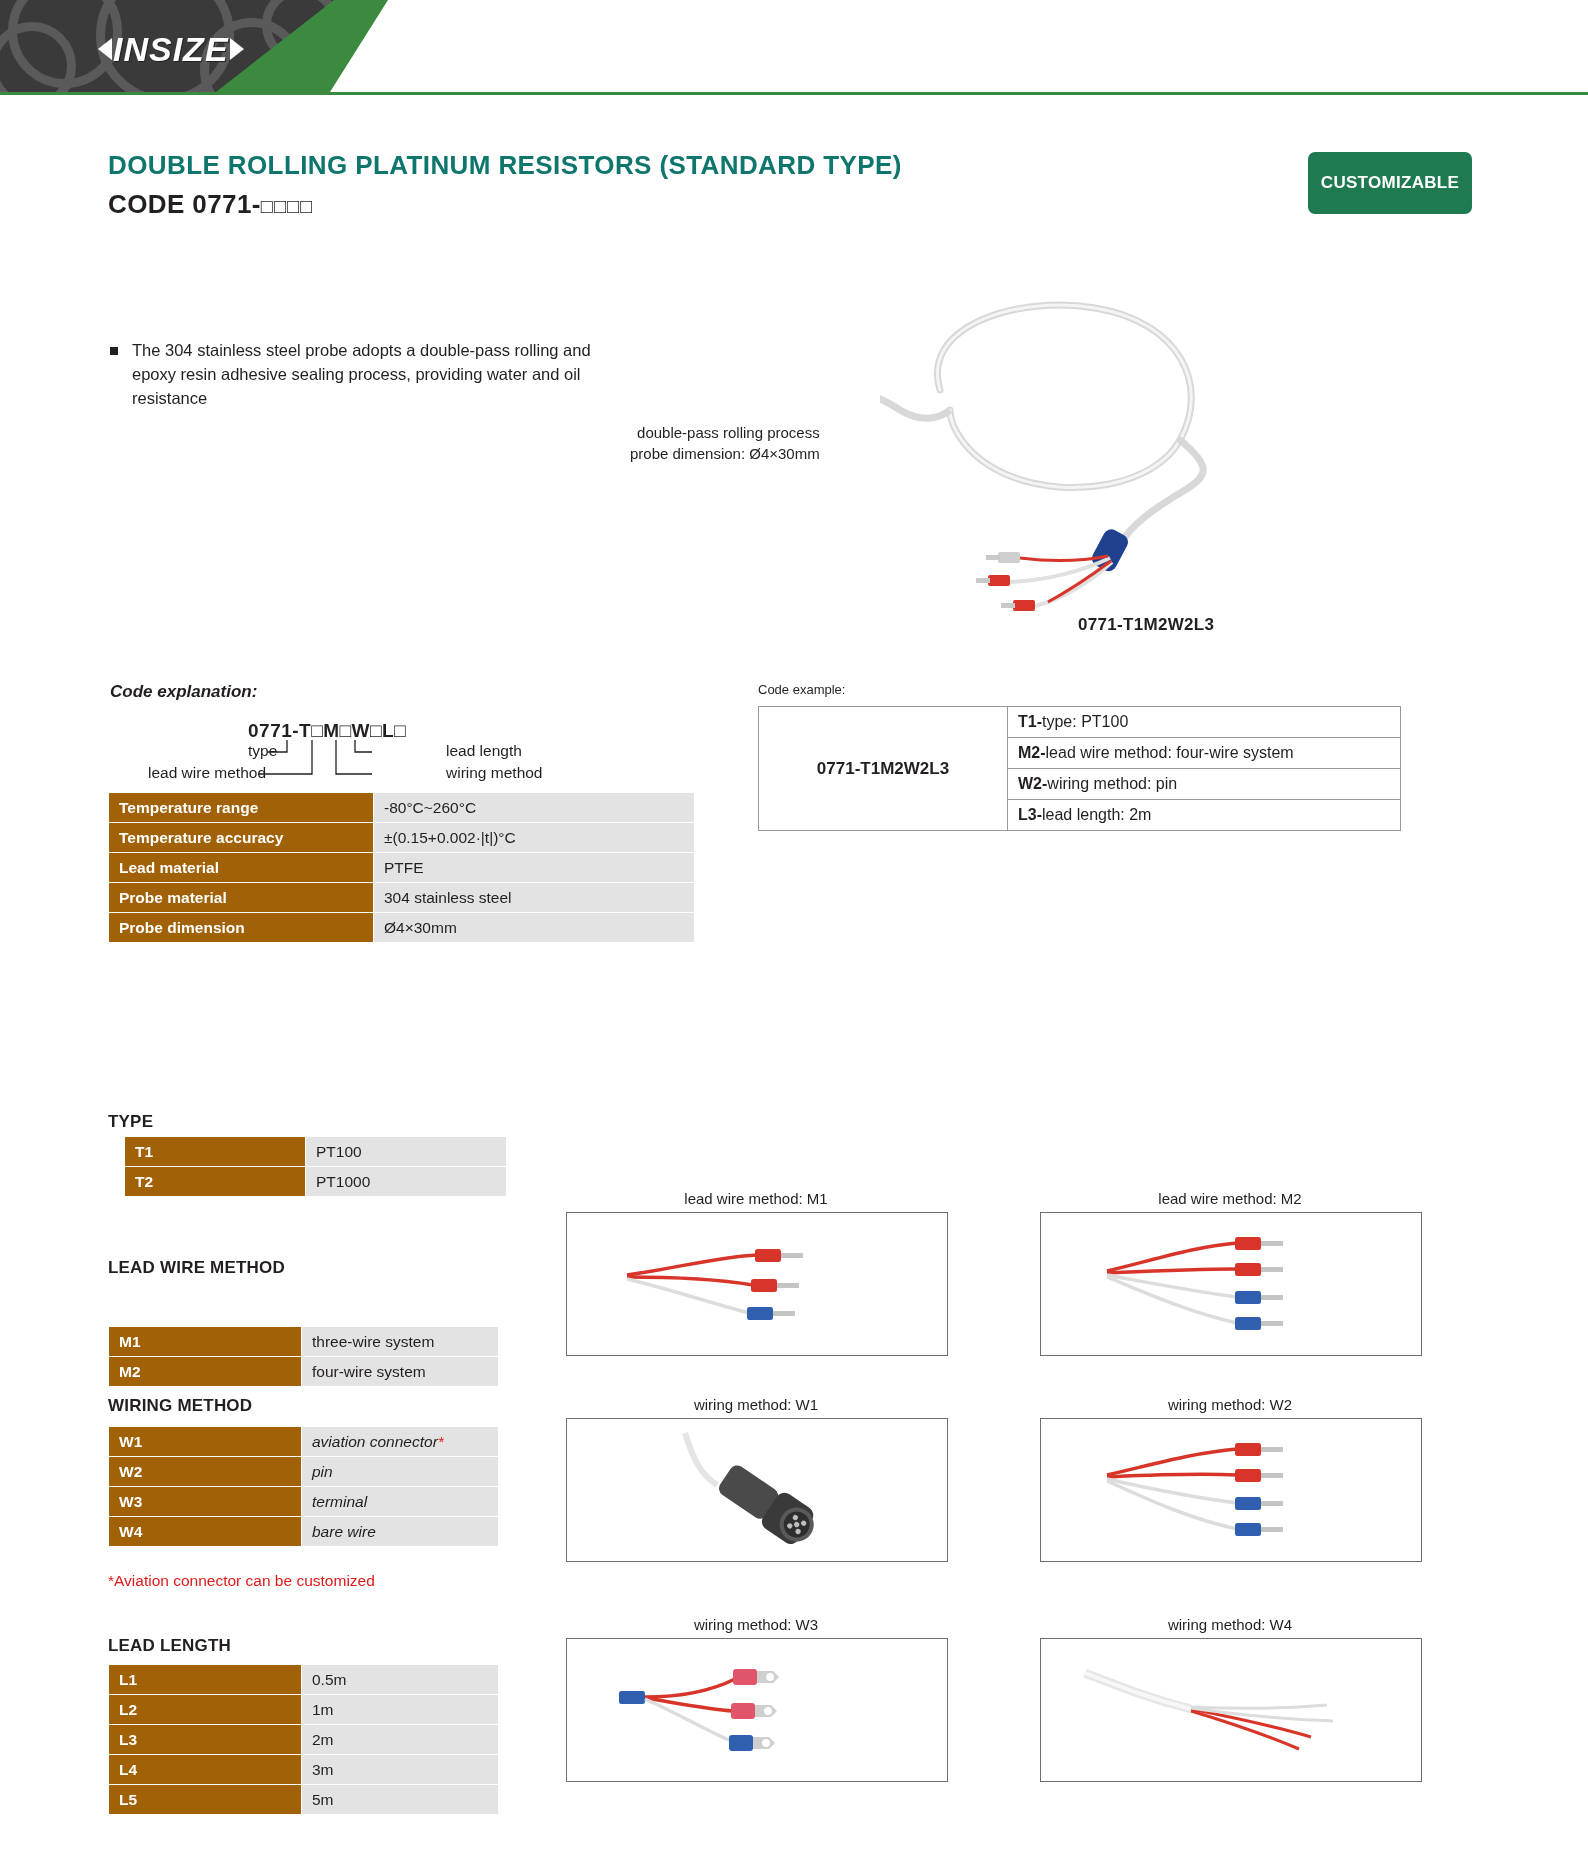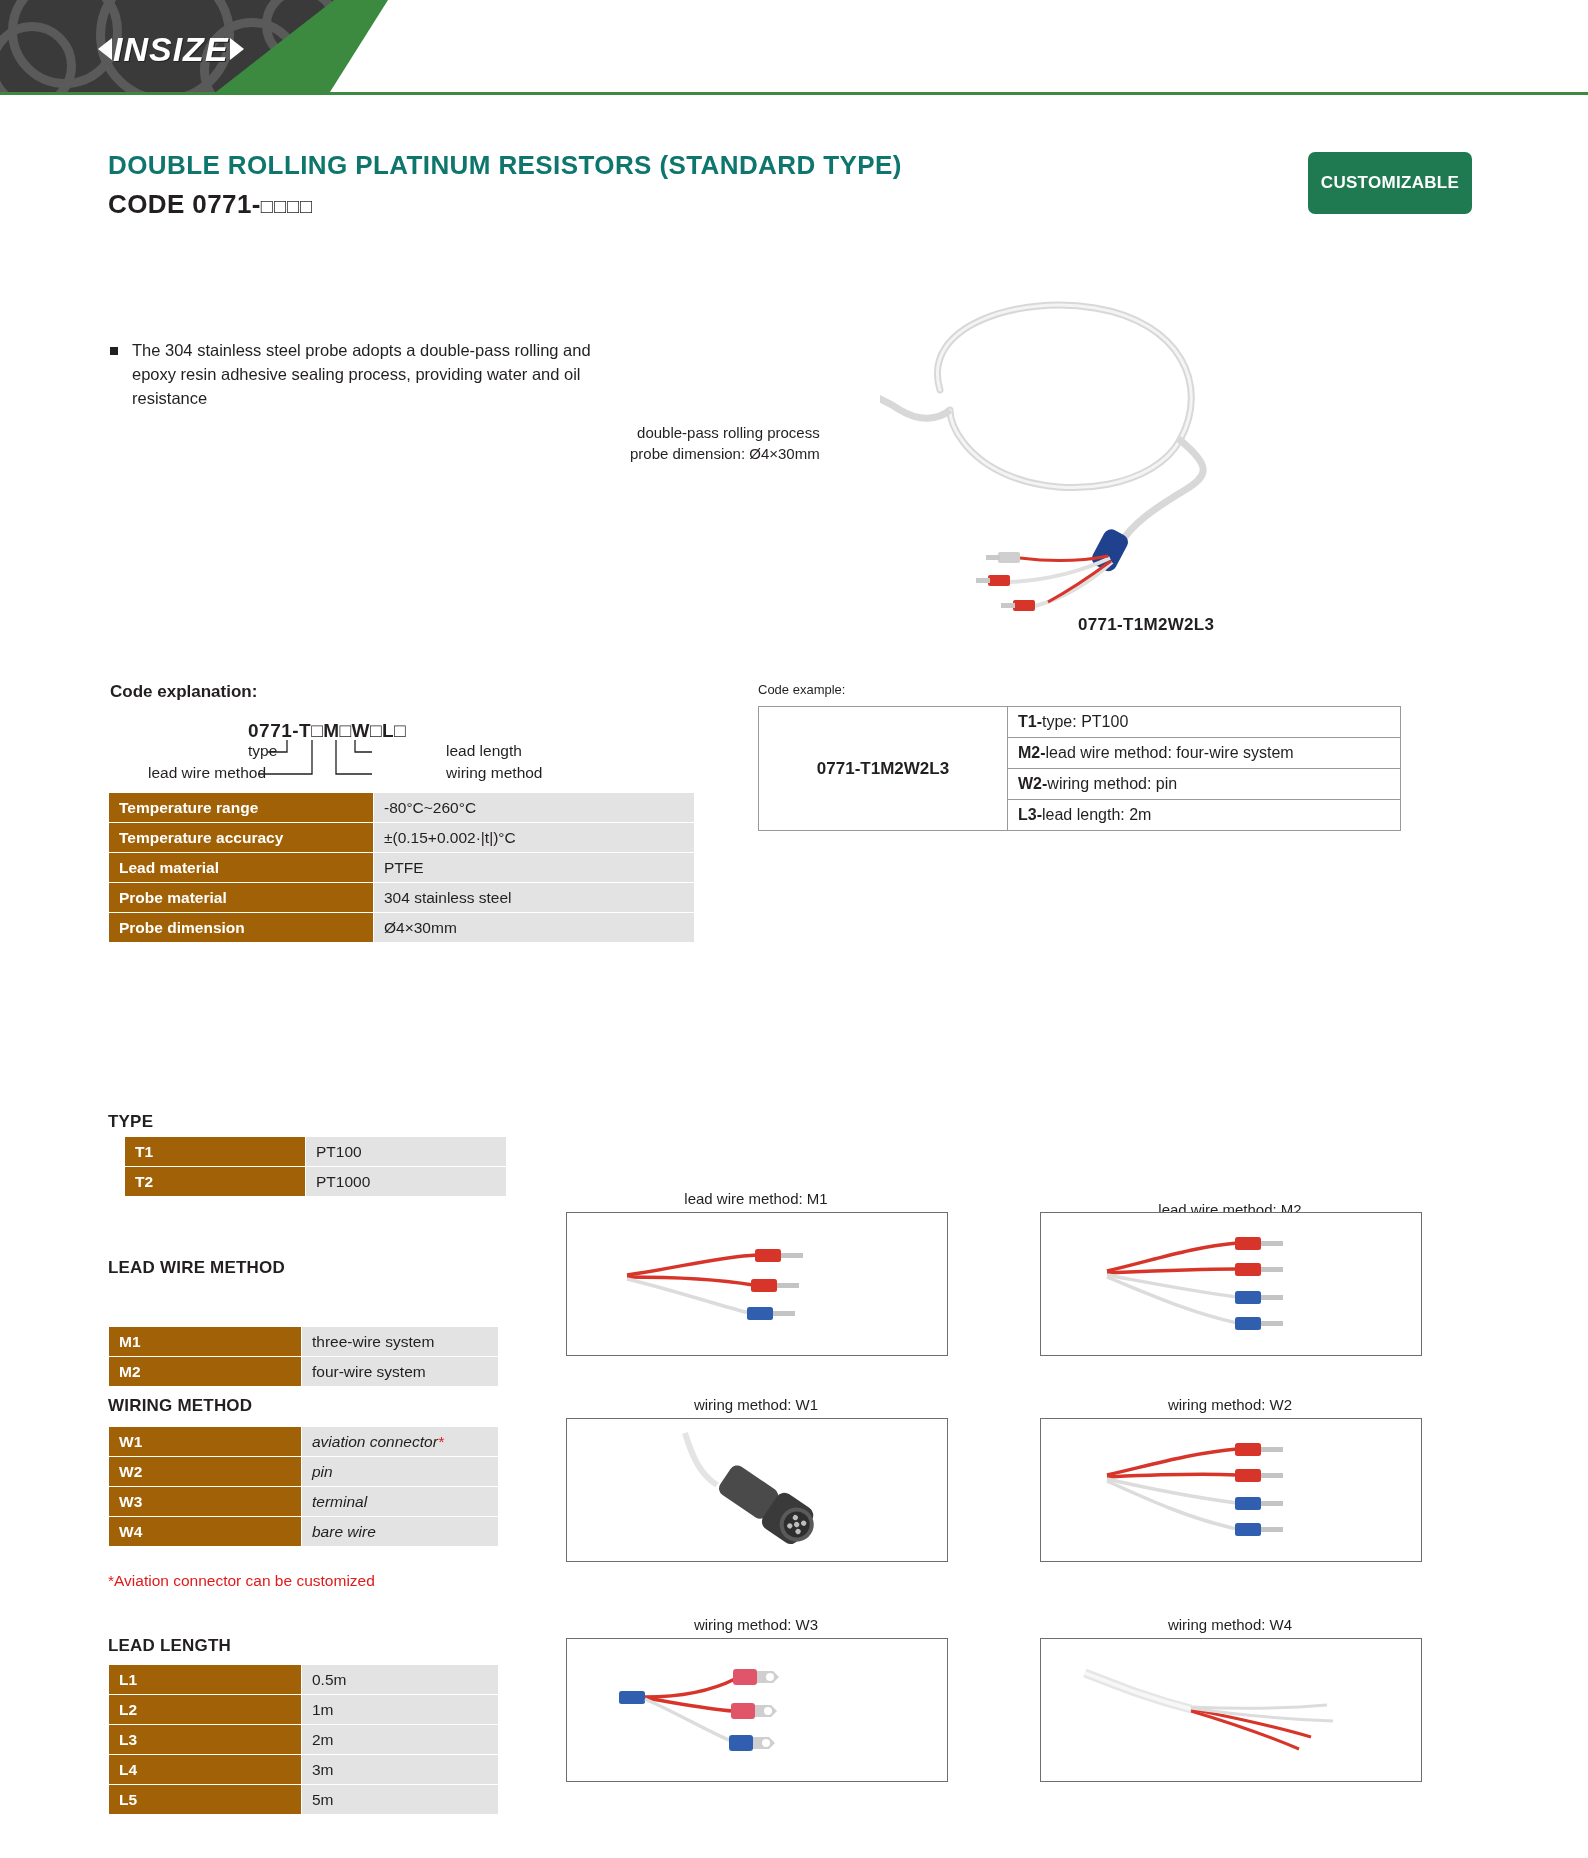--- a/index.html
+++ b/index.html
@@ -170,20 +170,21 @@
     line-height: 21px;
     color: #231f20;
   }
 
   
   .code-expl-title {
     position: absolute;
     top: 682px; left: 110px;
     font-size: 17px;
     font-weight: bold;
+    font-style: italic;
   }
   .code-str {
     position: absolute;
     top: 720px; left: 248px;
     font-size: 19px;
     font-weight: bold;
     letter-spacing: 0.5px;
   }
   .code-expl-svg {
     position: absolute;
@@ -516,21 +517,21 @@
     <path d="M60 66 C 110 78, 150 92, 182 100" fill="none" stroke="#dcdcdc" stroke-width="3.5"></path>
     <rect x="188" y="36" width="26" height="13" rx="2.5" fill="#d7352a"></rect>
     <rect x="214" y="40" width="22" height="5" fill="#c4c4c4"></rect>
     <rect x="184" y="66" width="26" height="13" rx="2.5" fill="#d7352a"></rect>
     <rect x="210" y="70" width="22" height="5" fill="#c4c4c4"></rect>
     <rect x="180" y="94" width="26" height="13" rx="2.5" fill="#2f5fae"></rect>
     <rect x="206" y="98" width="22" height="5" fill="#c4c4c4"></rect>
   </svg>
 </div>
 
-<div class="panel-cap" style="top:1190px; left:1040px; width:380px;margin-top:11px;">lead wire method: M2</div>
+<div class="panel-cap" style="top:1190px; left:1040px; width:380px;">lead wire method: M2</div>
 <div class="panel" style="top:1212px; left:1040px; width:380px; height:142px;">
   <svg width="380" height="142" viewBox="0 0 380 142">
     <path d="M66 58 C 110 48, 150 34, 196 30" fill="none" stroke="#d7352a" stroke-width="3.5"></path>
     <path d="M66 60 C 110 58, 150 56, 196 56" fill="none" stroke="#d7352a" stroke-width="3.5"></path>
     <path d="M66 62 C 110 70, 150 78, 196 84" fill="none" stroke="#dcdcdc" stroke-width="3.5"></path>
     <path d="M66 64 C 110 82, 150 100, 196 110" fill="none" stroke="#dcdcdc" stroke-width="3.5"></path>
     <rect x="194" y="24" width="26" height="13" rx="2.5" fill="#d7352a"></rect>
     <rect x="220" y="28" width="22" height="5" fill="#c4c4c4"></rect>
     <rect x="194" y="50" width="26" height="13" rx="2.5" fill="#d7352a"></rect>
     <rect x="220" y="54" width="22" height="5" fill="#c4c4c4"></rect>

